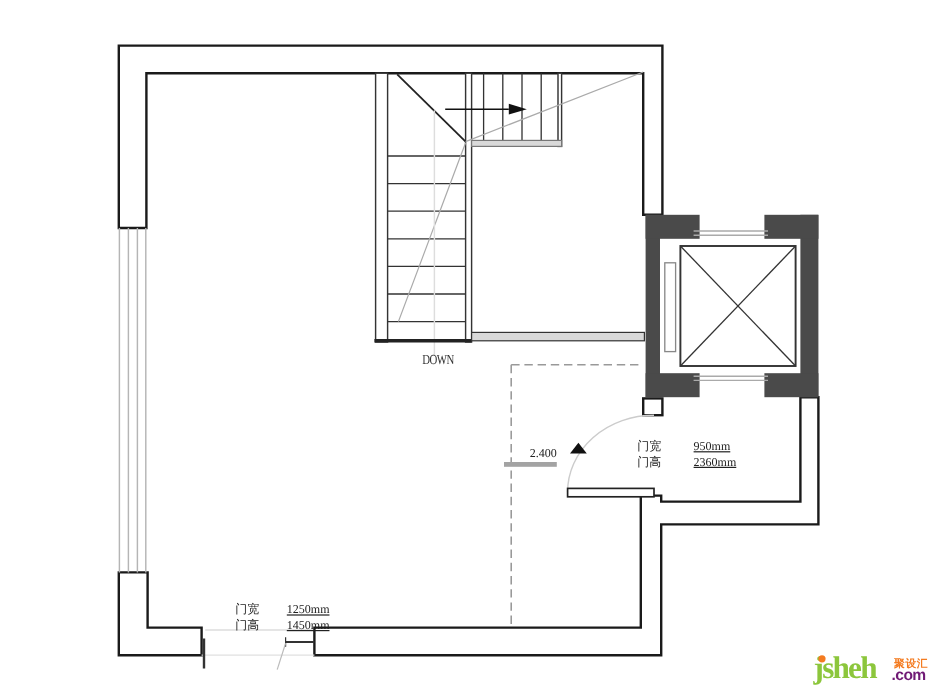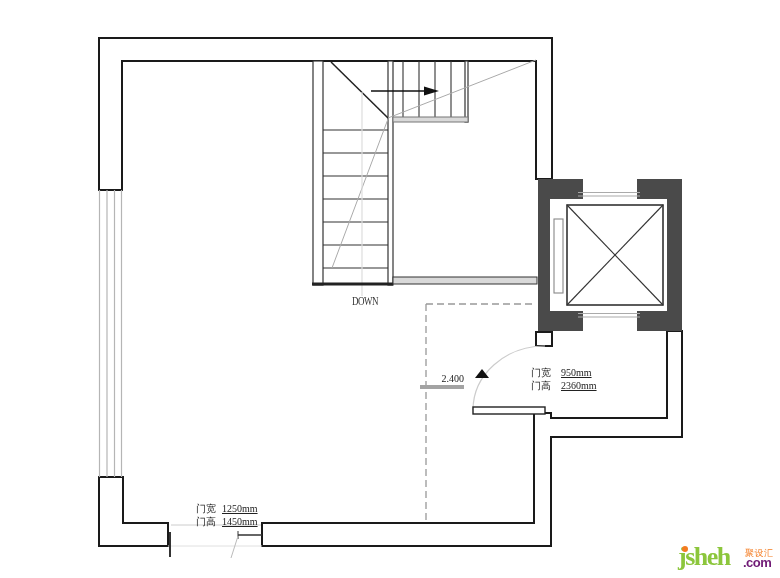--- a/index.html
+++ b/index.html
@@ -2,40 +2,40 @@
 <html><head>
 <meta charset="utf-8">
 <style>
   html,body{margin:0;padding:0;background:#fff;}
   .canvas{
     position:relative;width:780px;height:578px;background:#fff;overflow:hidden;
     font-family:"Liberation Serif", serif;
   }
   .canvas svg{position:absolute;left:0;top:0;}
   .ann{position:absolute;font-size:10px;color:#222;}
-  .ann .row{display:flex;line-height:13px;}
+  .ann .row{display:flex;line-height:13px;gap:17px;}
   .ann .lbl{width:30px;letter-spacing:0;}
   .ann .val{letter-spacing:0;text-decoration:underline;}
   .level{
     position:absolute;left:420px;top:372px;width:44px;text-align:right;
     font-size:10px;color:#222;border-bottom:4px solid #a3a3a3;line-height:13px;
   }
   .level-tri{
     position:absolute;left:475px;top:369px;width:0;height:0;
     border-left:7px solid transparent;border-right:7px solid transparent;
     border-bottom:9px solid #111;
   }
   .down{
     position:absolute;left:345px;top:295px;width:40px;text-align:center;
     font-size:10px;color:#333;letter-spacing:-0.5px;transform:scale(0.9,1.15);
   }
   .logo{position:absolute;left:678px;top:542px;width:100px;height:34px;font-family:"Liberation Sans",sans-serif;}
   .logo .brand{position:absolute;left:0;top:0;font-size:26px;font-weight:bold;letter-spacing:-1.5px;line-height:30px;font-family:Liberation Serif, serif;}
   .logo .dot{position:absolute;left:4px;top:4px;width:6px;height:6px;border-radius:50%;}
-  .logo .cn{position:absolute;left:67px;top:5px;font-size:9px;font-weight:normal;letter-spacing:0.5px;}
+  .logo .cn{position:absolute;left:67px;top:5px;font-size:9px;font-weight:bold;letter-spacing:0.5px;}
   .logo .tld{position:absolute;left:65px;top:13px;font-size:13px;font-weight:bold;letter-spacing:-0.5px;}
 </style>
 </head>
 <body>
 
 <div class="canvas">
 
   <svg width="780" height="578" viewBox="0 0 780 578">
 
     <g fill="#ffffff" stroke="#1a1a1a" stroke-width="2">

